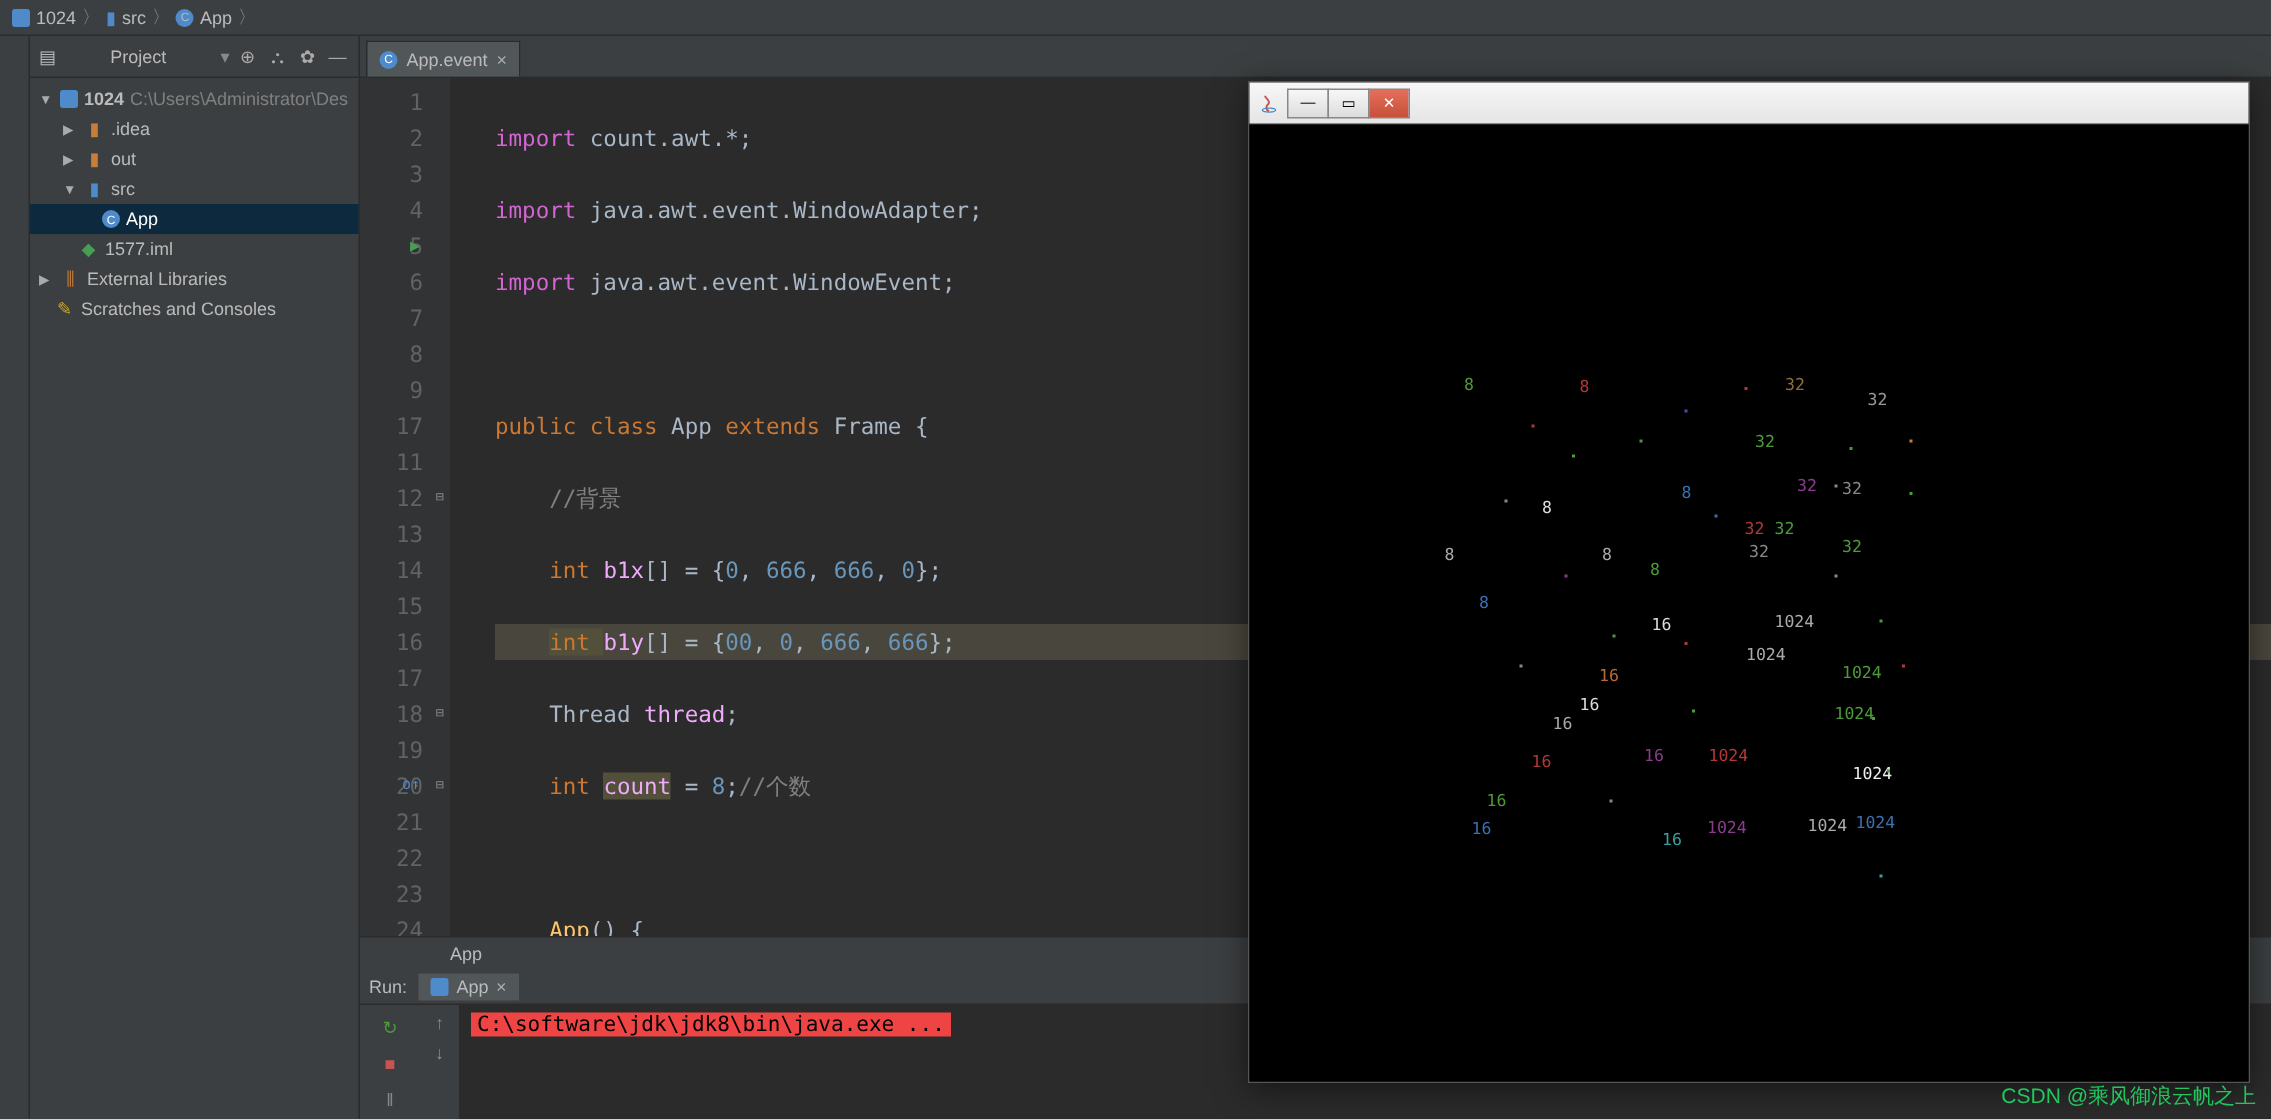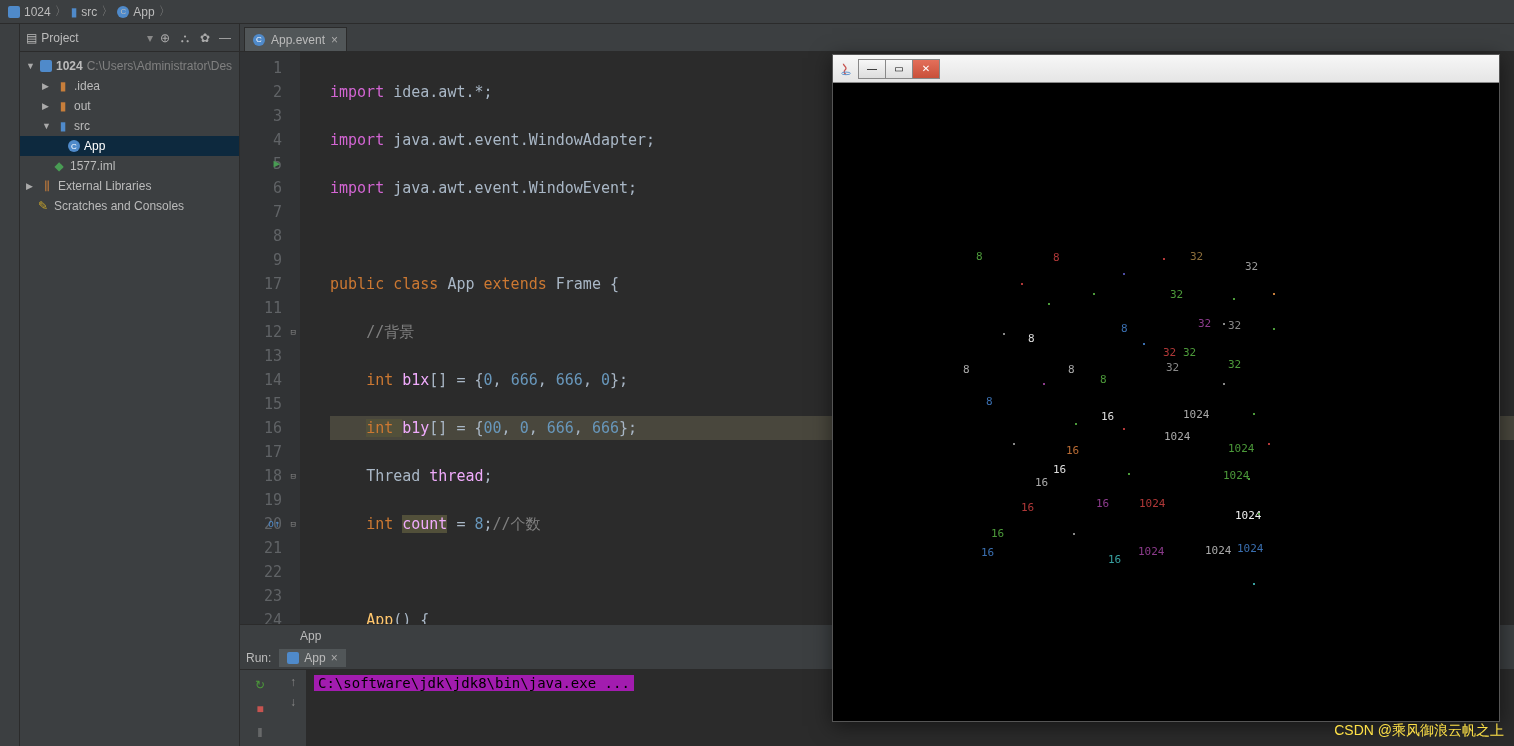--- a/index.html
+++ b/index.html
@@ -4,21 +4,21 @@
 <style>
 * { margin: 0; padding: 0; box-sizing: border-box; }
 body { font-family: "Segoe UI", sans-serif; background: #3c3f41; color: #bbbbbb; width: 1514px; height: 746px; overflow: hidden; font-size: 12px; }
 .breadcrumb { height: 24px; background: #3c3f41; border-bottom: 1px solid #2b2b2b; display: flex; align-items: center; padding-left: 8px; gap: 4px; }
 .breadcrumb span { color: #bbbbbb; }
 .breadcrumb .sep { color: #888; }
 .main { display: flex; height: calc(100% - 24px); }
 .left-strip { width: 20px; background: #3c3f41; border-right: 1px solid #2b2b2b; }
 .sidebar { width: 220px; background: #3c3f41; border-right: 1px solid #2b2b2b; display: flex; flex-direction: column; }
 .sidebar-header { height: 28px; display: flex; align-items: center; padding: 0 6px; border-bottom: 1px solid #2b2b2b; gap: 4px; }
-.sidebar-header .title { flex: 1; }
+.sidebar-header .title { flex: 1; text-align: center; }
 .sidebar-header .icon { width: 16px; height: 16px; display: flex; align-items: center; justify-content: center; color: #aaa; cursor: pointer; }
 .tree { padding: 4px 0; font-size: 12px; }
 .tree-row { display: flex; align-items: center; height: 20px; padding-left: 6px; gap: 4px; cursor: pointer; }
 .tree-row.selected { background: #0d293e; color: #fff; }
 .tree-row .arrow { width: 10px; color: #aaa; font-size: 9px; }
 .tree-row .icon { width: 14px; height: 14px; display: flex; align-items: center; justify-content: center; }
 .folder-closed { color: #c77e3b; }
 .file-java { background: #4f8aca; color: #fff; border-radius: 7px; font-size: 8px; width: 12px; height: 12px; display: flex; align-items: center; justify-content: center; }
 .file-iml { color: #499c54; }
 .tree-row .muted { color: #808080; }
@@ -44,32 +44,32 @@
 .ident { color: #a9b7c6; }
 .breadcrumb-bottom { height: 22px; background: #3c3f41; border-top: 1px solid #2b2b2b; display: flex; align-items: center; padding-left: 60px; font-size: 12px; color: #bbb; }
 .run-panel { height: 100px; background: #2b2b2b; border-top: 1px solid #555; display: flex; }
 .run-header { position: absolute; top: 0; left: 0; right: 0; height: 24px; background: #3c3f41; border-bottom: 1px solid #2b2b2b; display: flex; align-items: center; padding-left: 6px; gap: 8px; font-size: 12px; }
 .run-wrapper { position: relative; width: 100%; }
 .run-tab { background: #515658; padding: 2px 8px; display: flex; align-items: center; gap: 5px; }
 .run-sidebar { width: 40px; background: #3c3f41; padding-top: 28px; display: flex; flex-direction: column; align-items: center; gap: 4px; }
 .run-sidebar .btn { width: 20px; height: 20px; display: flex; align-items: center; justify-content: center; cursor: pointer; }
 .run-sidebar2 { width: 26px; background: #3c3f41; padding-top: 28px; display: flex; flex-direction: column; align-items: center; gap: 6px; color: #888; }
 .run-output { flex: 1; padding: 28px 8px 4px 8px; font-family: Consolas, monospace; font-size: 14px; }
-.run-output .cmd { background: #a21caf; color: #000; padding: 0 4px; }
+.run-output .cmd { background: #ef4444; color: #000; padding: 0 4px; }
 .awt-window { position: absolute; top: 54px; left: 832px; width: 668px; height: 668px; background: #000; border: 1px solid #555; box-shadow: 0 4px 20px rgba(0,0,0,0.5); }
 .awt-titlebar { height: 28px; background: linear-gradient(#f7f7f7, #e5e5e5); display: flex; align-items: center; padding-left: 6px; gap: 6px; border-bottom: 1px solid #888; }
 .awt-titlebar .title { flex: 1; color: #000; font-size: 12px; }
 .awt-titlebar .java-icon { width: 14px; height: 14px; }
 .awt-btns { display: flex; }
 .awt-btn { width: 28px; height: 20px; border: 1px solid #888; margin-left: -1px; background: linear-gradient(#f7f7f7,#ddd); display: flex; align-items: center; justify-content: center; font-size: 10px; cursor: pointer; color: #000; }
 .awt-btn.close { background: linear-gradient(#e36f5a,#c8503a); color: #fff; }
 .awt-canvas { position: relative; width: 100%; height: calc(100% - 28px); background: #000; overflow: hidden; }
 .particle { position: absolute; font-family: monospace; font-size: 11px; }
 .dot { position: absolute; width: 2px; height: 2px; }
-.watermark { position: absolute; bottom: 6px; right: 10px; color: #fde047; font-size: 14px; }
+.watermark { position: absolute; bottom: 6px; right: 10px; color: #22c55e; font-size: 14px; }
 .proj-icon { display:inline-block; width:12px;height:12px; background:#4f8aca; border-radius:2px; }
 </style>
 </head>
 <body>
 
 <div class="breadcrumb">
   <span class="proj-icon"></span>
   <span>1024</span>
   <span class="sep">〉</span>
   <span style="color:#4f8aca">▮</span>
@@ -163,21 +163,21 @@
           <div>17</div>
         <div style="position:relative">18<span class="foldmark">⊟</span></div>
           <div>19</div>
         <div style="position:relative">20<span class="override">o↑</span><span class="foldmark">⊟</span></div>
         <div>21</div>
           <div>22</div>
           <div>23</div>
           <div>24</div>
       </div>
       <div class="code">
-<div class="line"><span class="kw2">import </span><span class="ident">idea.awt.*;</span></div>
+<div class="line"><span class="kw2">import </span><span class="ident">count.awt.*;</span></div>
 <div class="line"><span class="kw2">import </span><span class="ident">java.awt.event.WindowAdapter;</span></div>
 <div class="line"><span class="kw2">import </span><span class="ident">java.awt.event.WindowEvent;</span></div>
 <div class="line"></div>
 <div class="line"><span class="kw">public class </span><span class="ident">App </span><span class="kw">extends </span><span class="ident">Frame </span><span class="ident">{</span></div>
 <div class="line">    <span class="com">//背景</span></div>
 <div class="line">    <span class="kw">int </span><span class="field">b1x</span><span class="ident">[] = {</span><span class="num">0</span><span class="ident">, </span><span class="num">666</span><span class="ident">, </span><span class="num">666</span><span class="ident">, </span><span class="num">0</span><span class="ident">};</span></div>
 <div class="line caret-line">    <span class="kw warn">int </span><span class="field">b1y</span><span class="ident">[] = {</span><span class="num">00</span><span class="ident">, </span><span class="num">0</span><span class="ident">, </span><span class="num">666</span><span class="ident">, </span><span class="num">666</span><span class="ident">};</span></div>
 <div class="line">    <span class="ident">Thread </span><span class="field">thread</span><span class="ident">;</span></div>
 <div class="line">    <span class="kw">int </span><span class="field warn">count</span><span class="ident"> = </span><span class="num">8</span><span class="ident">;</span><span class="com">//个数</span></div>
 <div class="line"></div>

